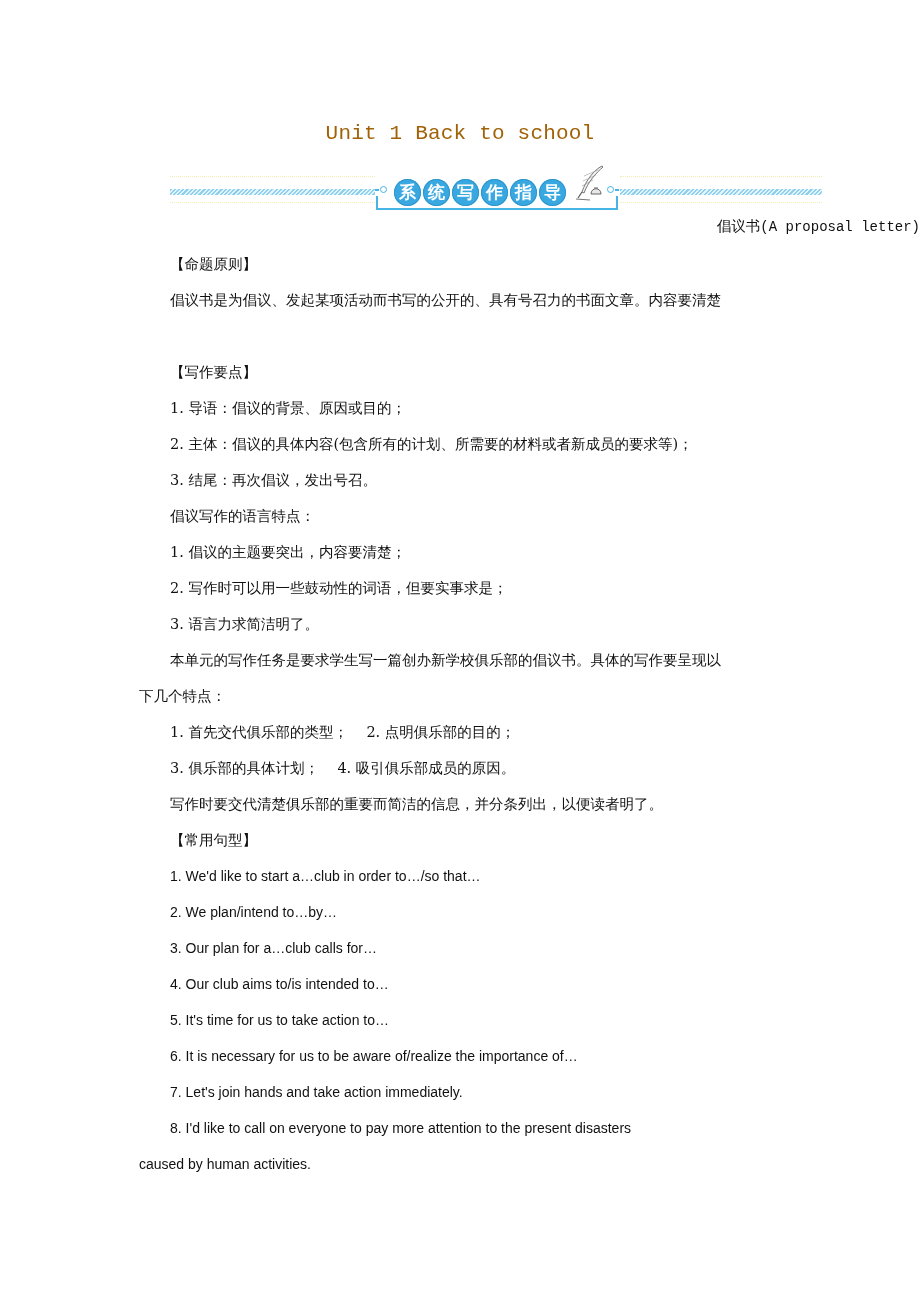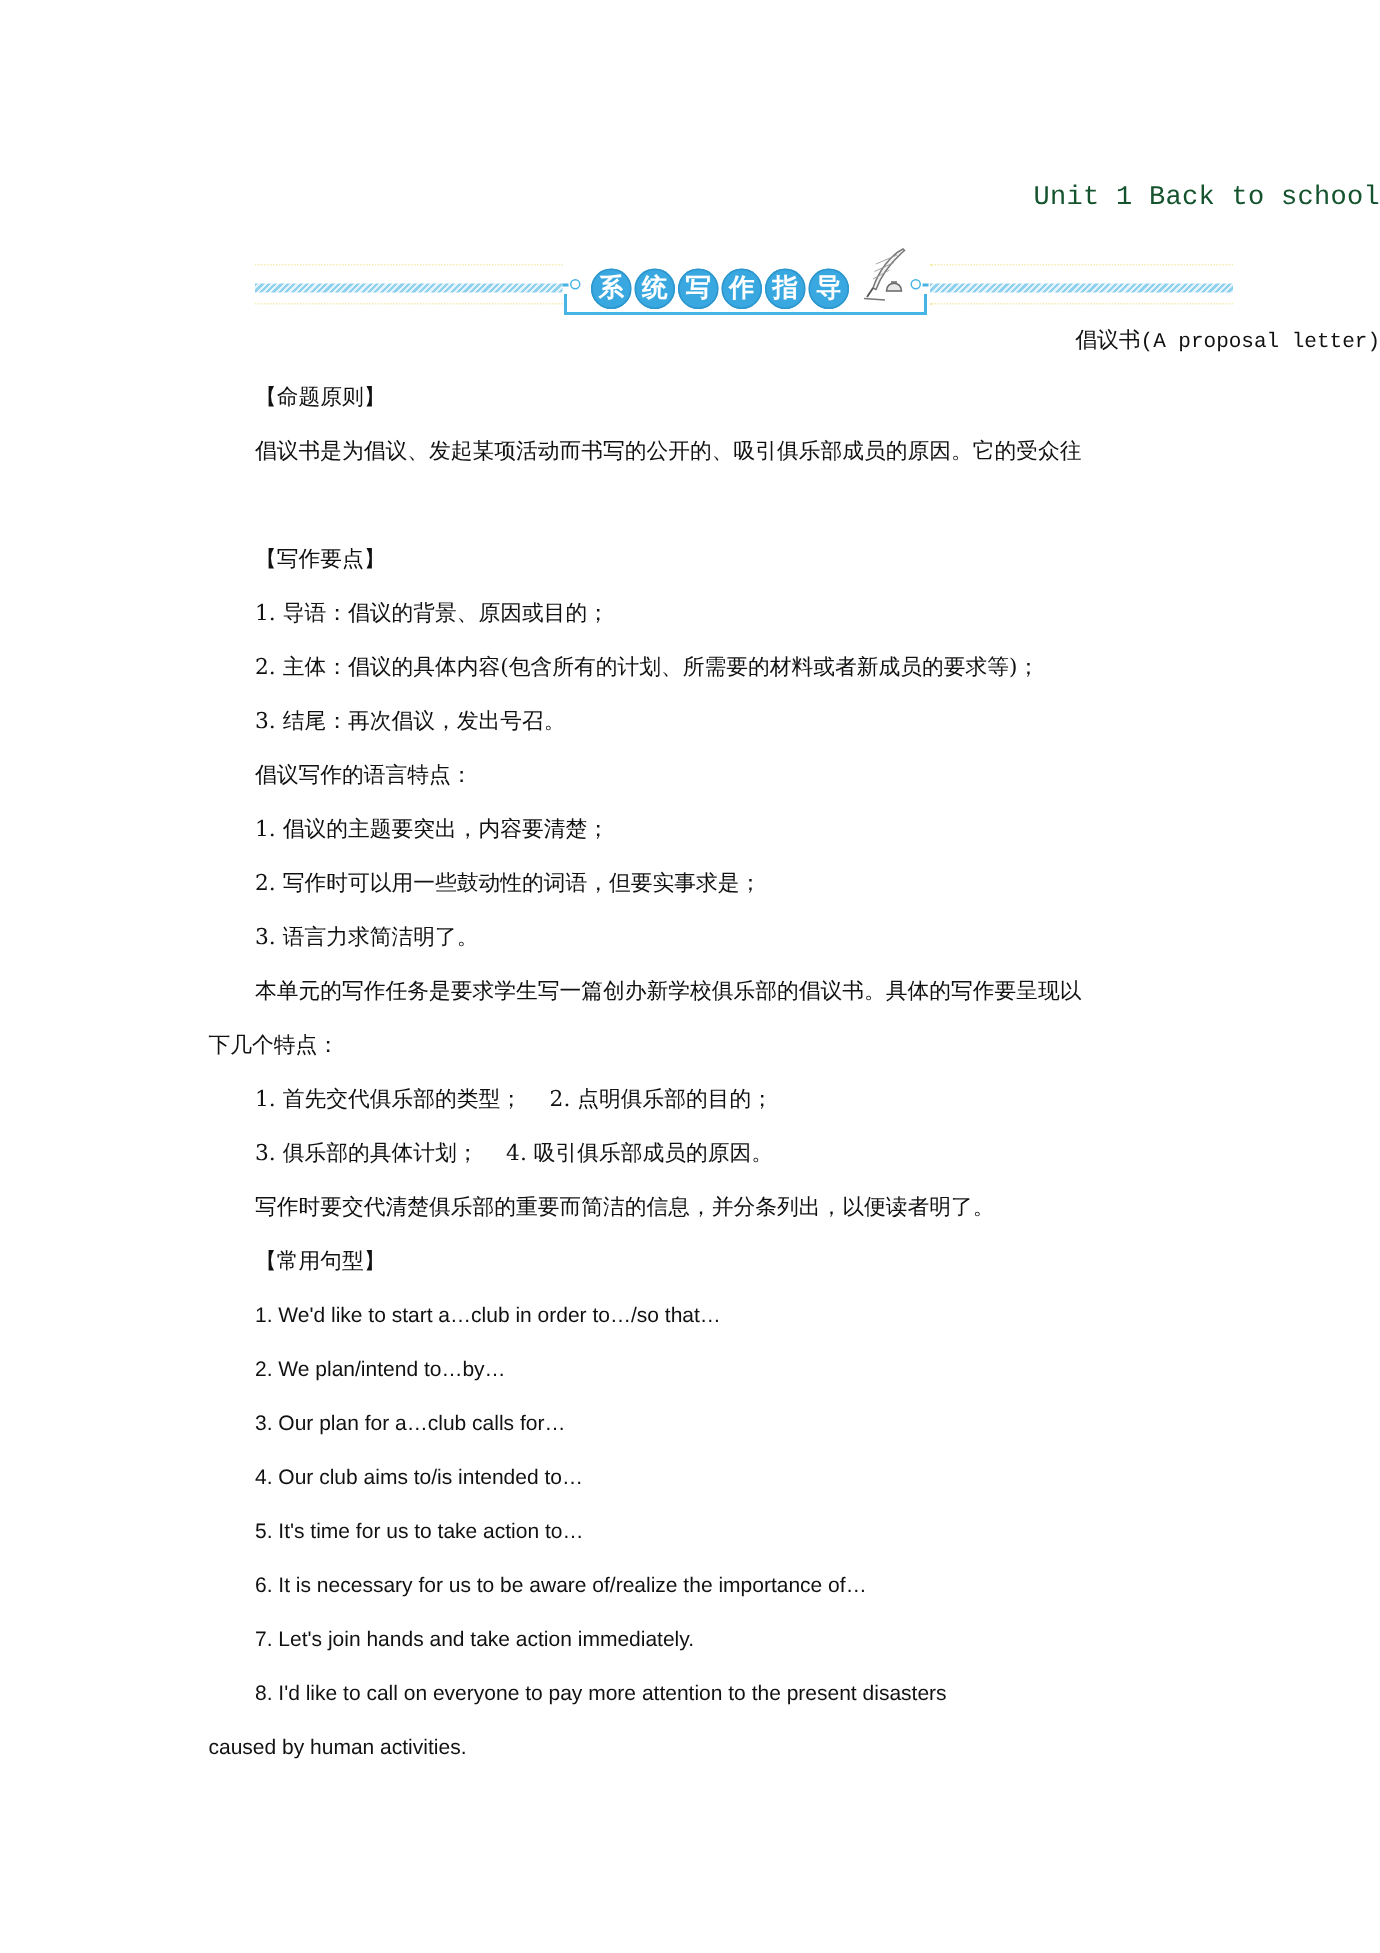--- a/index.html
+++ b/index.html
@@ -17,24 +17,24 @@
     }
     .page {
       position: absolute;
       left: 0; top: 0;
       width: 920px; height: 1302px;
     }
     .title {
       position: absolute;
       left: 0; width: 920px;
       top: 122px;
-      text-align: right;
+      text-align: center;
       font-family: "Liberation Mono", "DejaVu Sans Mono", monospace;
-      font-size: 18px;
-      color: #14532d;
+      font-size: 21px;
+      color: #a16207;
       letter-spacing: 0.2px;
     }
     
     .banner {
       position: absolute;
       left: 170px; top: 164px;
       width: 652px; height: 50px;
     }
     .stripe {
       position: absolute;
@@ -157,21 +157,21 @@
         <path d="M4 35 L18 36" stroke="#777" stroke-width="1"></path>
       </svg>
     </div>
   </div>
 
   <div class="subtitle">
     <span>倡议书</span><span class="en">(A proposal letter)</span>
   </div>
 
   <div class="line indent" style="top:255px">【命题原则】</div>
-  <div class="line indent" style="top:291px">倡议书是为倡议、发起某项活动而书写的公开的、吸引俱乐部成员的原因。它的受众往</div>
+  <div class="line indent" style="top:291px">倡议书是为倡议、发起某项活动而书写的公开的、具有号召力的书面文章。内容要清楚</div>
 
   <div class="line indent" style="top:363px">【写作要点】</div>
   <div class="line indent" style="top:399px">1. 导语：倡议的背景、原因或目的；</div>
   <div class="line indent" style="top:435px">2. 主体：倡议的具体内容(包含所有的计划、所需要的材料或者新成员的要求等)；</div>
   <div class="line indent" style="top:471px">3. 结尾：再次倡议，发出号召。</div>
 
   <div class="line indent" style="top:507px">倡议写作的语言特点：</div>
   <div class="line indent" style="top:543px">1. 倡议的主题要突出，内容要清楚；</div>
   <div class="line indent" style="top:579px">2. 写作时可以用一些鼓动性的词语，但要实事求是；</div>
   <div class="line indent" style="top:615px">3. 语言力求简洁明了。</div>

